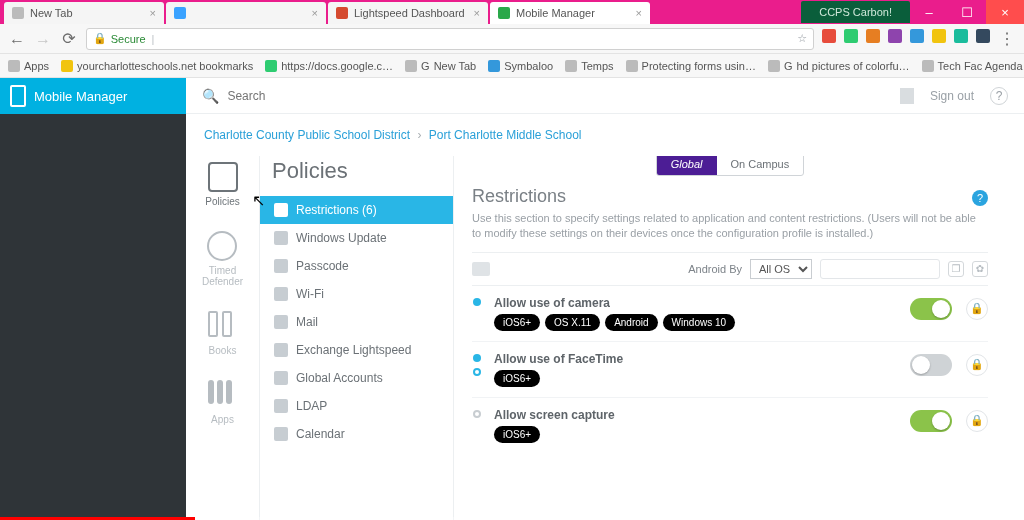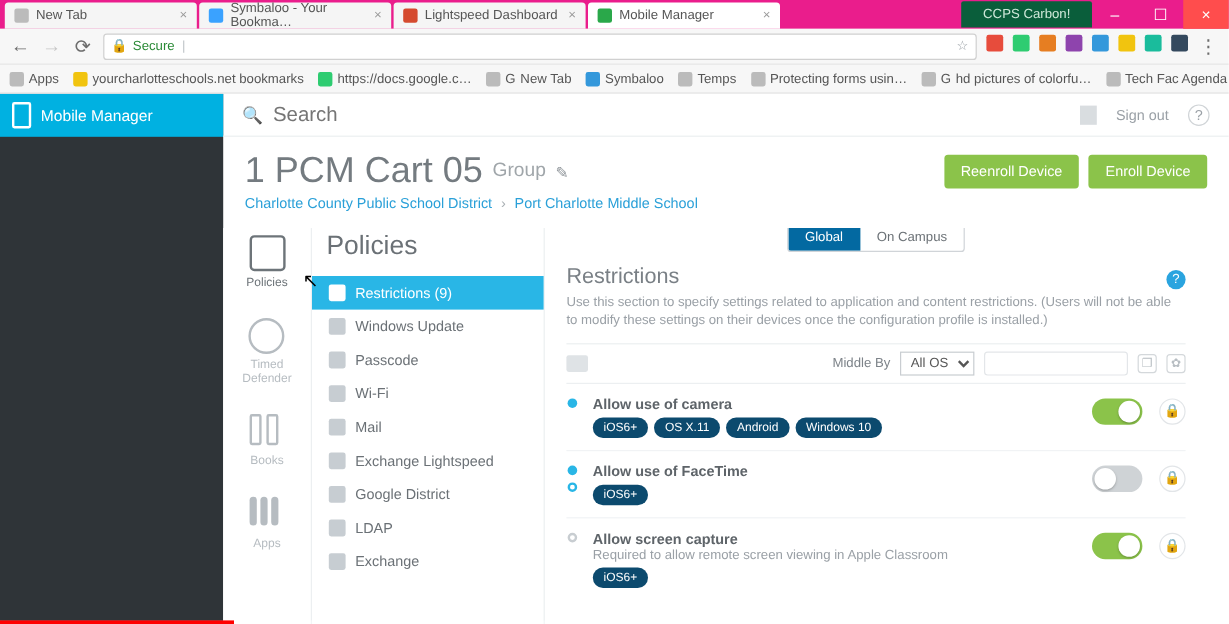--- a/index.html
+++ b/index.html
@@ -32,21 +32,21 @@
   .bm-row .spacer{flex:1;}
   
   .app { display:flex; height:calc(520px - 24px - 30px - 24px); }
   .left-rail { width:186px; background:#2f3438; color:#cfd3d6; display:flex; flex-direction:column;}
   .brand-bar { height:36px; background:#00b1e1; color:#fff; display:flex; align-items:center; gap:8px; padding:0 10px; font-size:13px;}
   .brand-ico{ width:16px;height:22px;border:2px solid #fff;border-radius:2px;}
   
   .right { flex:1; display:flex; flex-direction:column;}
   .topbar { height:36px; display:flex; align-items:center; padding:0 16px; gap:8px; border-bottom:1px solid #eceff1;}
   .search-ico{ color:#9aa0a6; font-size:14px;}
-  .searchbox { flex:1; height:24px; border:none; outline:none; font-size:17px; color:#666;}
+  .searchbox { flex:1; height:24px; border:none; outline:none; font-size:12px; color:#666;}
   .top-right { display:flex; align-items:center; gap:16px; color:#9aa0a6; font-size:12px;}
   .bookmark-ico{width:14px;height:16px;background:#d9dde0;}
   .content { flex:1; padding:12px 18px 0 18px; display:flex; flex-direction:column; min-width:0;}
   .title-row { display:flex; align-items:center; gap:8px;}
   .h1 { font-size:30px; font-weight:400; color:#747b80;}
   .group-badge { font-size:16px; color:#a0a6aa;}
   .pencil{ color:#8d9398; font-size:13px;}
   .action-btns{ margin-left:auto; display:flex; gap:8px;}
   .btn-green{ background:#8bc34a; color:#fff; padding:7px 14px; border-radius:3px; font-size:12px;}
   .crumbs{ font-size:12px; margin-top:2px; color:#2aa0d8;}
@@ -61,21 +61,21 @@
   .ir-ico.books{border:none;display:flex;gap:4px;}
   .ir-ico.books span{width:10px;height:26px;border:2px solid currentColor;border-radius:2px;}
   .ir-ico.apps{border:none;display:flex;gap:3px;}
   .ir-ico.apps span{width:6px;height:24px;background:currentColor;border-radius:3px;}
   .mid-col{ width:194px; border-right:1px solid #eceff1; display:flex; flex-direction:column;}
   .policies-head{ display:flex; align-items:center; gap:18px; padding:2px 0 12px 18px;}
   .policies-head h2{ font-size:22px; font-weight:400; color:#6b7176; position:relative;}
   .cursor{ position:absolute; left:-2px; bottom:-14px; font-size:16px; color:#000;}
   .seg{ display:flex; border:1px solid #d0d4d8; border-radius:3px; overflow:hidden; font-size:11px;}
   .seg div{ padding:5px 14px; color:#6b7176;}
-  .seg .on{ background:#0369a1; color:#fff;}
+  .seg .on{ background:#4c1d95; color:#fff;font-style:italic;}
   .setting-list{ display:flex; flex-direction:column;}
   .s-item{ display:flex; align-items:center; gap:8px; padding:7px 14px; font-size:12px; color:#6b7176;}
   .s-item .sico{width:14px;height:14px;background:#c7cdd2;border-radius:2px;flex:0 0 auto;}
   .s-item.active{ background:#29b6e6; color:#fff;}
   .s-item.active .sico{background:#fff;}
   .main-col{ flex:1; padding:0 18px 0 18px; overflow:hidden; min-width:0;}
   .main-head{ display:flex; align-items:baseline; gap:12px; position:relative;}
   .main-head h3{ font-size:18px; font-weight:400; color:#7a8086;}
   .help{ margin-left:auto; width:16px;height:16px;border-radius:50%; background:#2aa4df; color:#fff; display:flex;align-items:center;justify-content:center; font-size:11px;}
   .main-sub{ font-size:11px; color:#9aa0a6; margin:4px 0 10px 0; line-height:1.4;}
@@ -90,21 +90,21 @@
   .r-row{ display:flex; align-items:flex-start; gap:12px; padding:10px 0; border-bottom:1px solid #f1f3f5;}
   .r-bullet{ width:10px; display:flex; flex-direction:column; align-items:center; gap:6px; margin-top:2px;}
   .dot{width:8px;height:8px;border-radius:50%;}
   .dot.solid{background:#29b6e6;}
   .dot.ring{border:2px solid #29b6e6;}
   .dot.grey{border:2px solid #c8cdd1;}
   .r-body{ flex:1; min-width:0;}
   .r-title{ font-size:12px; color:#5e6469; font-weight:600;}
   .r-sub{ font-size:11px; color:#9aa0a6; margin-top:1px;}
   .pills{ display:flex; gap:5px; margin-top:4px; flex-wrap:wrap;}
-  .pill{ background:#0c4a6e; color:#fff; font-size:10px; padding:3px 9px; border-radius:10px;}
+  .pill{ background:#000000; color:#fff; font-size:10px; padding:3px 9px; border-radius:10px;}
   .r-ctrls{ display:flex; align-items:center; gap:14px; margin-top:2px;}
   .toggle{ width:42px; height:22px; border-radius:11px; position:relative;}
   .toggle .knob{ position:absolute; top:2px; width:18px;height:18px; background:#fff; border-radius:50%; box-shadow:0 1px 2px rgba(0,0,0,.25);}
   .toggle.on{ background:#8bc34a;} .toggle.on .knob{ right:2px;}
   .toggle.off{ background:#cfd3d6;} .toggle.off .knob{ left:2px;}
   .lock{ width:22px;height:22px; border:1px solid #e2e5e8; border-radius:50%; display:flex;align-items:center;justify-content:center; color:#9aa0a6; font-size:11px;}
   
   .yt-bar{ position:absolute; left:0; right:0; bottom:0; height:3px; background:rgba(255,255,255,.35);}
   .yt-prog{ height:3px; background:#ff0000; width:19%;}
 </style>
@@ -113,21 +113,20 @@
 
 <div class="chrome">
   <div class="tab-row">
     <div class="tab">
         <span class="favicon"></span>
         <span>New Tab</span>
         <span class="x">×</span>
       </div>
     <div class="tab">
         <span class="favicon blue"></span>
-        <span>Symbaloo - Your Bookma…</span>
         <span class="x">×</span>
       </div>
     <div class="tab">
         <span class="favicon red"></span>
         <span>Lightspeed Dashboard</span>
         <span class="x">×</span>
       </div>
     <div class="tab active">
         <span class="favicon green"></span>
         <span>Mobile Manager</span>
@@ -221,29 +220,20 @@
       <span class="search-ico">🔍</span>
       <input class="searchbox" placeholder="Search" style="">
       <div class="top-right">
         <span class="bookmark-ico"></span>
         <span>Sign out</span>
         <span style="border:1px solid #d0d4d7;border-radius:50%;width:18px;height:18px;display:flex;align-items:center;justify-content:center;">?</span>
       </div>
     </div>
 
     <div class="content">
-      <div class="title-row">
-        <span class="h1">1 PCM Cart 05</span>
-        <span class="group-badge">Group</span>
-        <span class="pencil">✎</span>
-        <div class="action-btns">
-          <div class="btn-green">Reenroll Device</div>
-          <div class="btn-green">Enroll Device</div>
-        </div>
-      </div>
       <div class="crumbs">
         <span>Charlotte County Public School District</span>
         <span class="sep">›</span>
         <span>Port Charlotte Middle School</span>
       </div>
 
       <div class="columns">
 
         <div class="icon-rail">
           <div class="ir-item active">
@@ -274,21 +264,21 @@
 
         <div class="mid-col">
           <div class="policies-head" style="position:relative; margin-left:-6px;">
             <h2>Policies</h2>
             <span class="cursor">↖</span>
             <div style="flex:1"></div>
           </div>
           <div class="setting-list">
             <div class="s-item active">
                 <span class="sico"></span>
-                <span>Restrictions (9)</span>
+                <span>Restrictions (6)</span>
               </div>
             <div class="s-item">
                 <span class="sico"></span>
                 <span>Windows Update</span>
               </div>
             <div class="s-item">
                 <span class="sico"></span>
                 <span>Passcode</span>
               </div>
             <div class="s-item">
@@ -298,50 +288,50 @@
             <div class="s-item">
                 <span class="sico"></span>
                 <span>Mail</span>
               </div>
             <div class="s-item">
                 <span class="sico"></span>
                 <span>Exchange Lightspeed</span>
               </div>
             <div class="s-item">
                 <span class="sico"></span>
-                <span>Google District</span>
+                <span>Global Accounts</span>
               </div>
             <div class="s-item">
                 <span class="sico"></span>
                 <span>LDAP</span>
               </div>
             <div class="s-item">
                 <span class="sico"></span>
-                <span>Exchange</span>
+                <span>Calendar</span>
               </div>
           </div>
         </div>
 
         <div class="main-col">
           <div style="display:flex;justify-content:center;margin:-4px 0 10px 0;">
             <div class="seg">
               <div class="on">Global</div>
               <div>On Campus</div>
             </div>
           </div>
           <div class="main-head">
             <h3>Restrictions</h3>
             <div class="help">?</div>
           </div>
           <div class="main-sub">Use this section to specify settings related to application and content restrictions. (Users will not be able to modify these settings on their devices once the configuration profile is installed.)</div>
 
           <div class="filter-row">
             <span class="lead"></span>
             <span class="sp"></span>
-            <span class="filter-label">Middle By</span>
+            <span class="filter-label">Android By</span>
             <select class="filter-sel"><option>All OS</option></select>
             <input class="filter-input" style="">
             <span class="mini-ico">❐</span>
             <span class="mini-ico">✿</span>
           </div>
 
           <div class="rows">
             <div class="r-row">
               <div class="r-bullet">
                   <span class="dot solid"></span>
@@ -381,21 +371,20 @@
                 <div class="lock">🔒</div>
               </div>
             </div>
 
             <div class="r-row" style="border-bottom:none;">
               <div class="r-bullet">
                   <span class="dot grey"></span>
                 </div>
               <div class="r-body">
                 <div class="r-title">Allow screen capture</div>
-                <div class="r-sub">Required to allow remote screen viewing in Apple Classroom</div>
                 <div class="pills">
                     <span class="pill">iOS6+</span>
                   </div>
               </div>
               <div class="r-ctrls">
                 <div class="toggle on">
                     <div class="knob"></div>
                   </div>
                 <div class="lock">🔒</div>
               </div>

